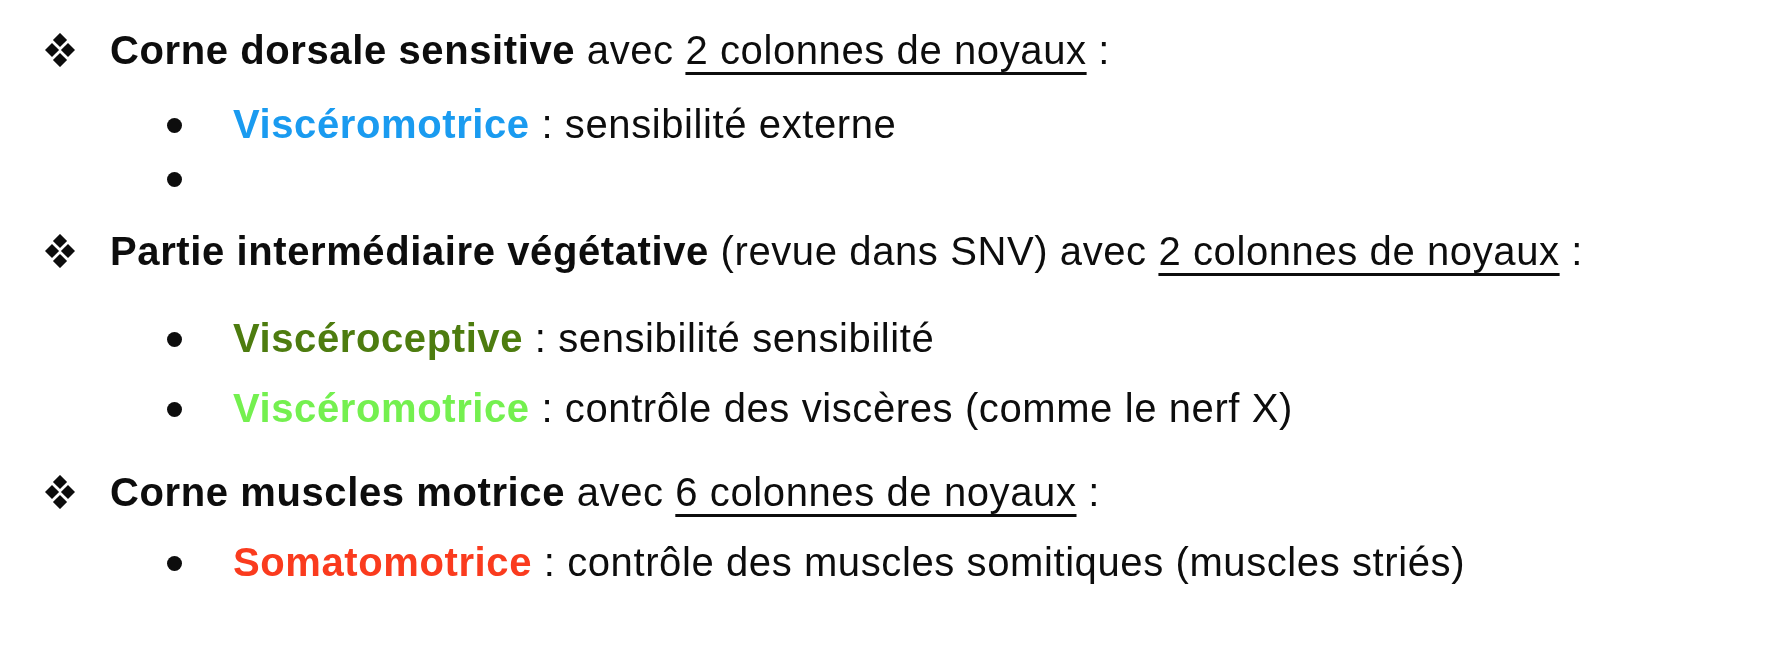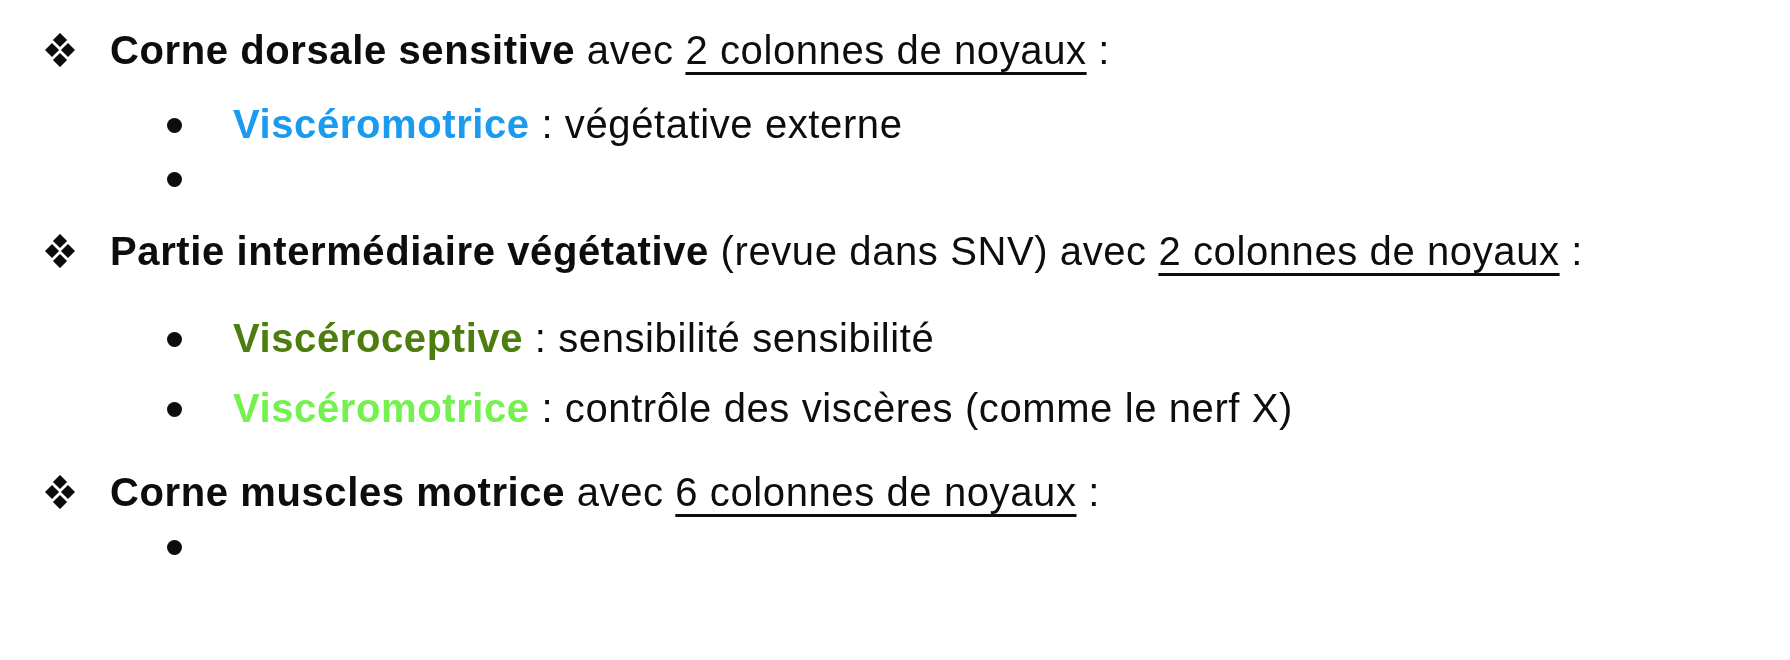--- a/index.html
+++ b/index.html
@@ -73,21 +73,21 @@
           <rect x="-5" y="-5" width="10" height="10" transform="translate(23,17) rotate(45)"></rect>
           <rect x="-5" y="-5" width="10" height="10" transform="translate(15,27) rotate(45)"></rect>
         </g>
       </svg>
     </span>
     <span class="htext"><b>Corne dorsale sensitive</b><span> avec </span><span class="u">2 colonnes de noyaux</span><span> :</span></span>
   </div>
 
   <div class="line l2 mb-22">
     <span class="rbullet"></span>
-    <span class="htext"><b class="term" style="color: rgb(26, 155, 240);">Viscéromotrice</b><span> : </span><span>végétative externe</span></span>
+    <span class="htext"><b class="term" style="color: rgb(26, 155, 240);">Viscéromotrice</b><span> : </span><span>sensibilité externe</span></span>
   </div>
 
   <div class="line l2 mb-40">
     <span class="rbullet"></span>
   </div>
 
   <div class="line l1 mb-24">
     <span class="dbullet">
       <svg width="30" height="34" viewBox="0 0 30 34" xmlns="http://www.w3.org/2000/svg">
         <g fill="#0d0d0d">
@@ -120,15 +120,16 @@
           <rect x="-5" y="-5" width="10" height="10" transform="translate(23,17) rotate(45)"></rect>
           <rect x="-5" y="-5" width="10" height="10" transform="translate(15,27) rotate(45)"></rect>
         </g>
       </svg>
     </span>
     <span class="htext"><b>Corne muscles motrice</b><span> avec </span><span class="u">6 colonnes de noyaux</span><span> :</span></span>
   </div>
 
   <div class="line l2">
     <span class="rbullet"></span>
+    <span class="htext"><b class="term" style="color: rgb(250, 59, 30);">Somatomotrice</b><span> : </span><span>contrôle des muscles somitiques (muscles striés)</span></span>
   </div>
 
 </div>
 
 </body></html>

